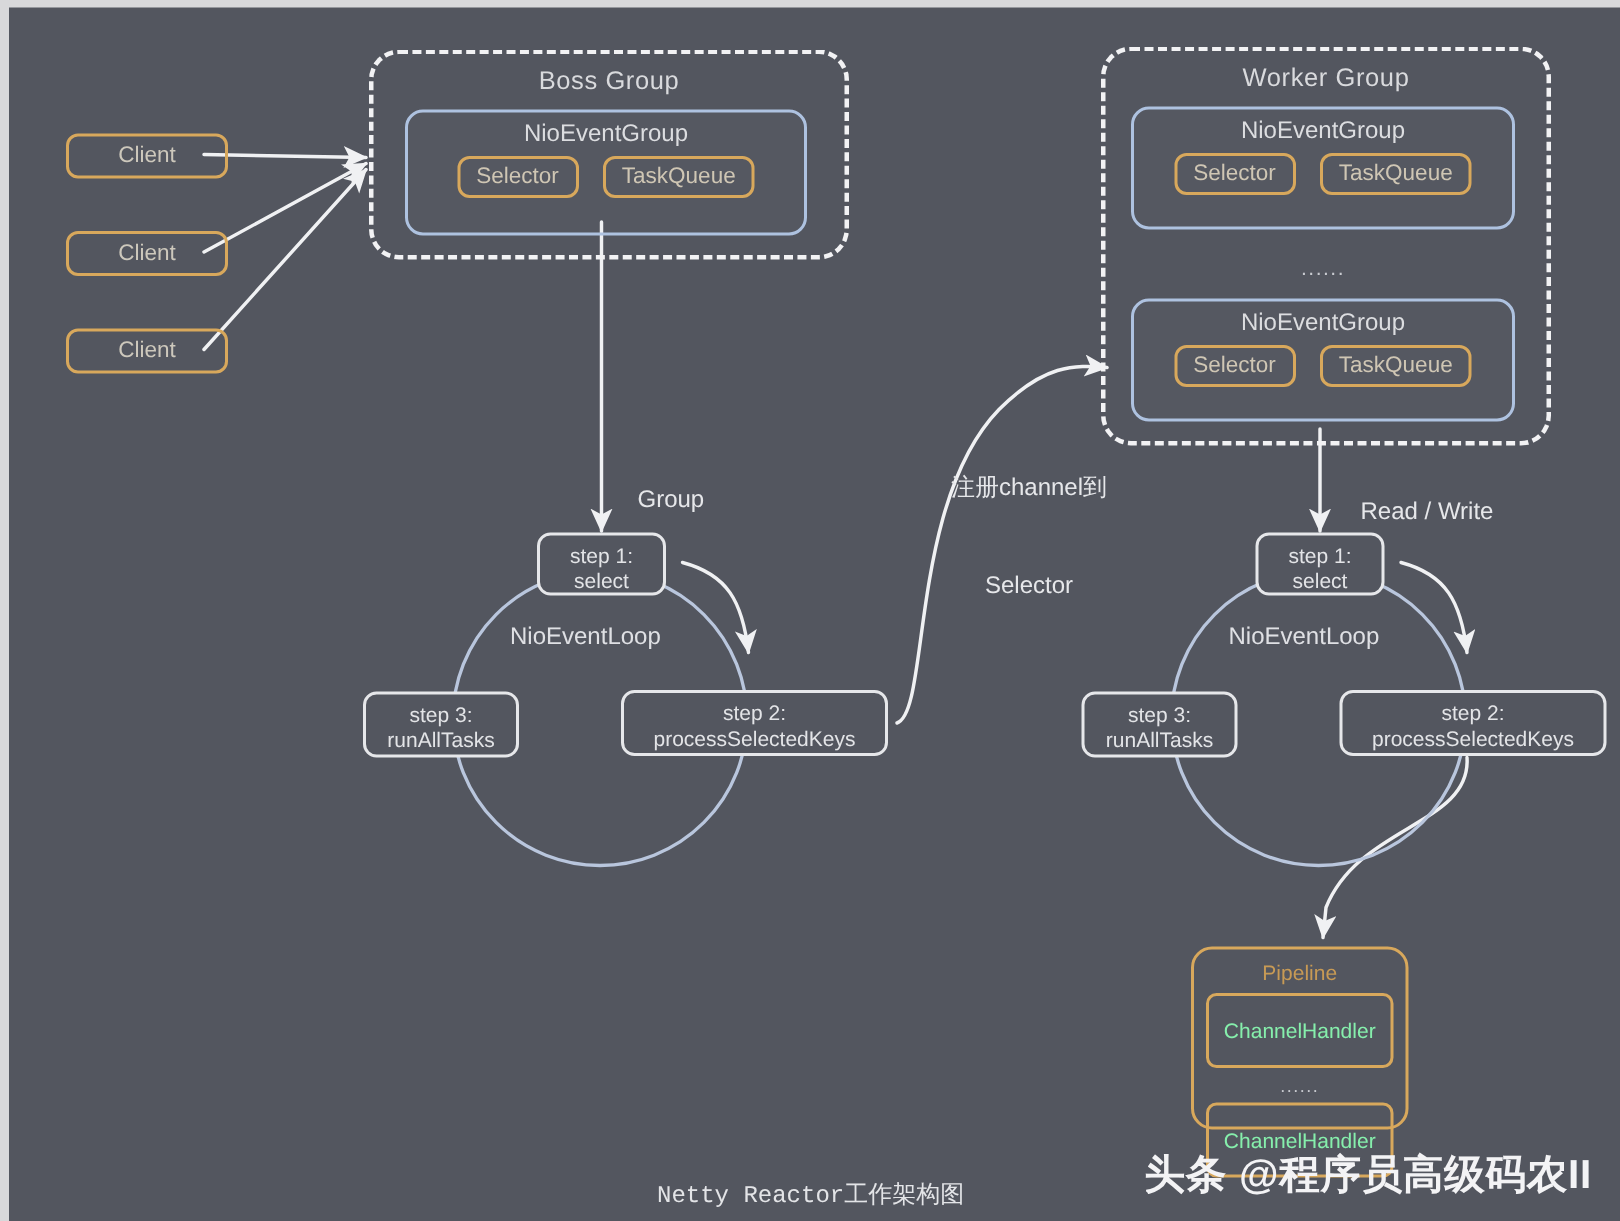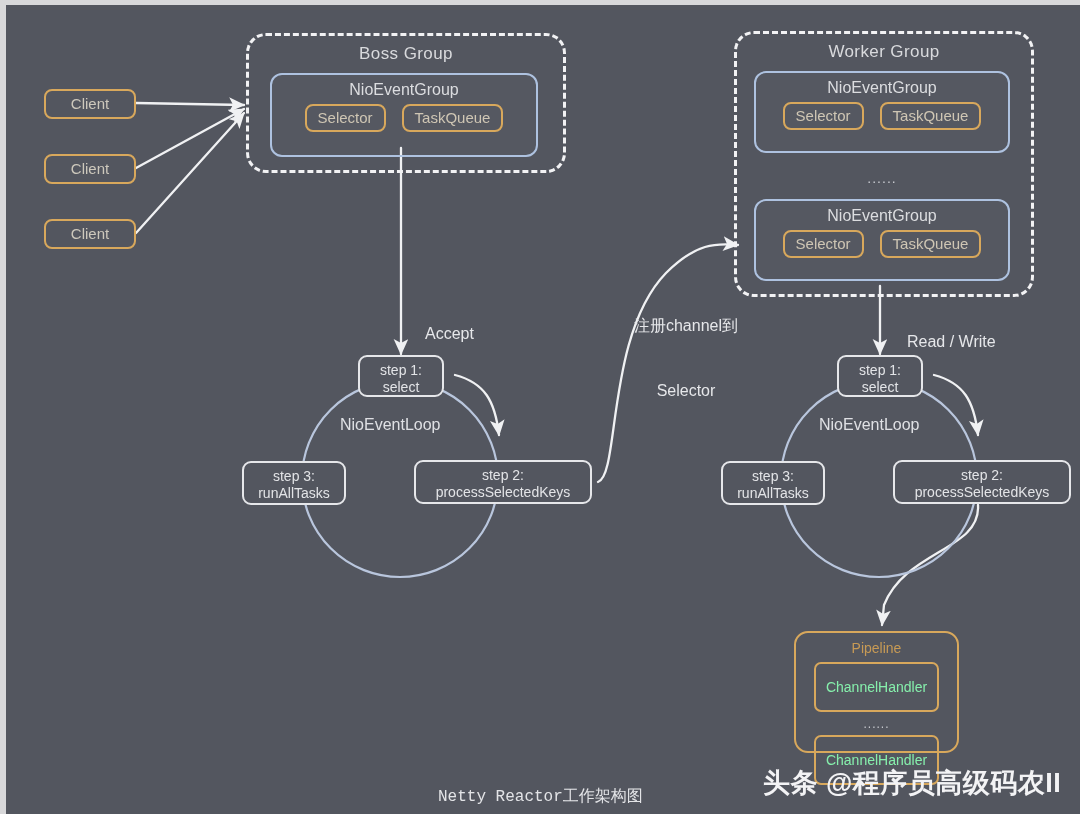--- a/index.html
+++ b/index.html
@@ -59,21 +59,21 @@
     position:absolute;
     color:#c9cbd0;font-size:14px;letter-spacing:1px;
     text-align:center;
   }
 
   .client{
     border:2px solid #d8a85c;
     border-radius:8px;
     font-size:15px;
     color:#cdc8bc;
-    width:92px;height:30px;
+    width:108px;height:30px;
     justify-content:center;
   }
 
   .step{
     border:2px solid #e6e7ea;
     border-radius:9px;
     font-size:14px;
     color:#e3e4e7;
     padding:5px 9px;
     background:#53565f;
@@ -193,21 +193,21 @@
   </div>
   <div class="dots" style="left:748px;top:165px;width:256px;">......</div>
   <div class="nio-group" style="left:748px;top:194px;width:256px;height:82px;">
     <span class="nio-title">NioEventGroup</span>
     <div class="nio-row">
       <span class="pill">Selector</span>
       <span class="pill">TaskQueue</span>
     </div>
   </div>
 
-  <div class="plain-label" style="left:419px;top:320px;">Accept</div>
+  <div class="plain-label" style="left:419px;top:320px;">Group</div>
   <div class="box step" style="left:352px;top:350px;width:86px;height:42px;">
     <span>step 1:</span>
     <span>select</span>
   </div>
   <div class="loop-label" style="left:334px;top:411px;">NioEventLoop</div>
   <div class="box step" style="left:408px;top:455px;width:178px;height:44px;">
     <span>step 2:</span>
     <span>processSelectedKeys</span>
   </div>
   <div class="box step" style="left:236px;top:456px;width:104px;height:44px;">
@@ -228,21 +228,21 @@
   <div class="loop-label" style="left:813px;top:411px;">NioEventLoop</div>
   <div class="box step" style="left:887px;top:455px;width:178px;height:44px;">
     <span>step 2:</span>
     <span>processSelectedKeys</span>
   </div>
   <div class="box step" style="left:715px;top:456px;width:104px;height:44px;">
     <span>step 3:</span>
     <span>runAllTasks</span>
   </div>
 
-  <div class="pipeline" style="left:788px;top:626px;width:165px;height:122px;">
+  <div class="pipeline" style="left:788px;top:626px;width:145px;height:122px;">
     <span class="pipeline-title">Pipeline</span>
     <span class="handler">ChannelHandler</span>
     <span class="dots">......</span>
     <span class="handler">ChannelHandler</span>
   </div>
 
   <div class="caption" style="left:432px;top:781px;font-family:Liberation Mono, monospace;">Netty Reactor工作架构图</div>
   <div class="watermark" style="left:757px;top:760px;">头条 @程序员高级码农II</div>
 
 </div>

